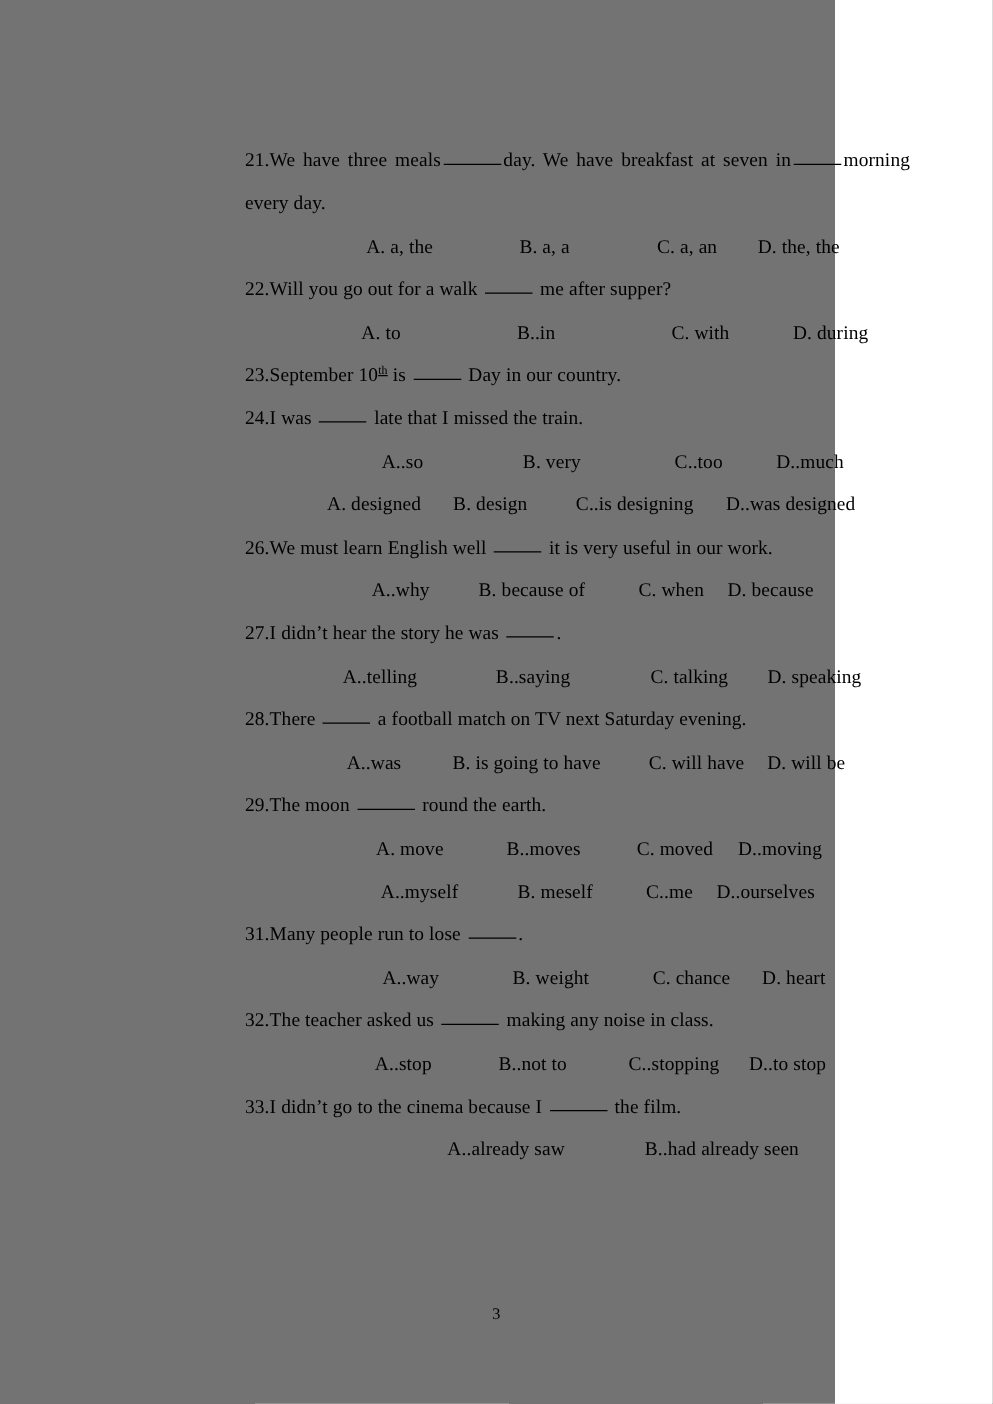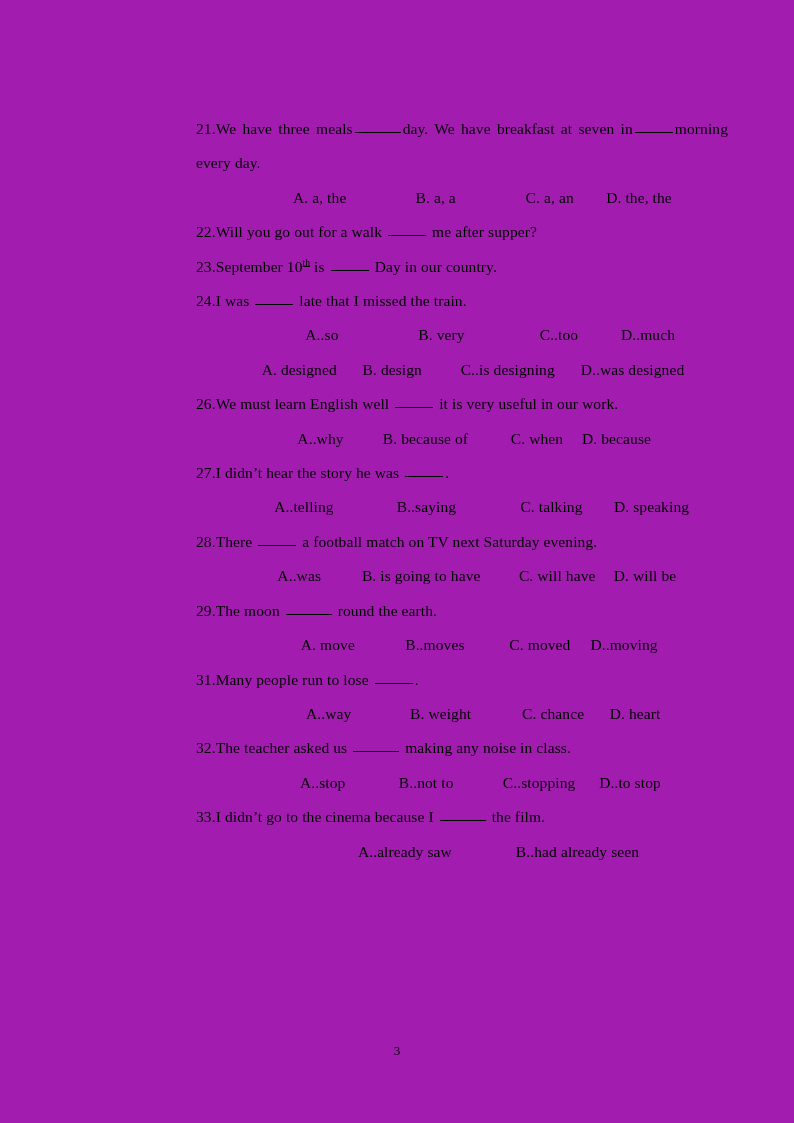--- a/index.html
+++ b/index.html
@@ -11,23 +11,23 @@
     width: 794px;
     height: 1123px;
     position: relative;
     font-family: "Liberation Serif", "DejaVu Serif", serif;
     color: #000000;
     overflow: hidden;
   }
   #page {
     position: absolute;
     left: 0; top: 0;
-    width: 794px;
+    width: 668px;
     height: 1123px;
-    background: #a21caf;
+    background: #737373;
   }
   #content {
     position: absolute;
     left: 196px;
     top: 112px;
     width: 532px;
   }
   .qline {
     font-size: 15.5px;
     line-height: 34.4px;
@@ -81,40 +81,42 @@
 <body>
 
 <div id="page">
   <div id="content">
 
     <div class="qline justify"><span>21.</span><span>We have three meals</span><span class="blank b-lg"></span><span>day. We have breakfast at seven in</span><span class="blank b-md"></span><span>morning</span></div>
     <div class="qline">every day.</div>
     <div class="optline"><span class="opt" style="width:117px"><span>A.</span><span> a, the</span></span><span class="opt" style="width:115px"><span>B.</span><span> a, a</span></span><span class="opt" style="width:113px"><span>C.</span><span> a, an</span></span><span class="opt"><span>D.</span><span> the, the</span></span></div>
 
     <div class="qline"><span>22.</span><span>Will  you go out for a walk</span> <span class="blank b-md"></span> <span>me after supper?</span></div>
+    <div class="optline"><span class="opt" style="width:133px"><span>A.</span><span> to</span></span><span class="opt" style="width:115px"><span>B.</span><span>.in</span></span><span class="opt" style="width:148px"><span>C.</span><span> with</span></span><span class="opt"><span>D.</span><span> during</span></span></div>
 
     <div class="qline"><span>23.</span><span>September 10</span><sup>th</sup><span> is</span> <span class="blank b-md"></span> <span>Day in our country.</span></div>
 
     <div class="qline"><span>24.</span><span>I was</span> <span class="blank b-md"></span> <span>late that I missed the train.</span></div>
     <div class="optline"><span class="opt" style="width:128px"><span>A.</span><span>.so</span></span><span class="opt" style="width:111px"><span>B.</span><span> very</span></span><span class="opt" style="width:124px"><span>C.</span><span>.too</span></span><span class="opt"><span>D.</span><span>.much</span></span></div>
 
     <div class="optline"><span class="opt" style="width:101px"><span>A.</span><span> designed</span></span><span class="opt" style="width:85px"><span>B.</span><span> design</span></span><span class="opt" style="width:146px"><span>C.</span><span>.is designing</span></span><span class="opt"><span>D.</span><span>.was designed</span></span></div>
 
     <div class="qline"><span>26.</span><span>We must learn English well</span> <span class="blank b-md"></span> <span>it is very useful in our work.</span></div>
     <div class="optline"><span class="opt" style="width:77px"><span>A.</span><span>.why</span></span><span class="opt" style="width:133px"><span>B.</span><span> because of</span></span><span class="opt" style="width:90px"><span>C.</span><span> when</span></span><span class="opt"><span>D.</span><span> because</span></span></div>
 
     <div class="qline"><span>27.</span><span>I didn’t hear the story he was</span> <span class="blank b-md"></span><span>.</span></div>
     <div class="optline"><span class="opt" style="width:120px"><span>A.</span><span>.telling</span></span><span class="opt" style="width:125px"><span>B.</span><span>.saying</span></span><span class="opt" style="width:125px"><span>C.</span><span> talking</span></span><span class="opt"><span>D.</span><span> speaking</span></span></div>
 
     <div class="qline"><span>28.</span><span>There</span> <span class="blank b-md"></span> <span>a football match on TV next Saturday evening.</span></div>
     <div class="optline"><span class="opt" style="width:85px"><span>A.</span><span>.was</span></span><span class="opt" style="width:159px"><span>B.</span><span> is going to have</span></span><span class="opt" style="width:113px"><span>C.</span><span> will have</span></span><span class="opt"><span>D.</span><span> will be</span></span></div>
 
     <div class="qline"><span>29.</span><span>The moon</span> <span class="blank b-lg"></span> <span>round the earth.</span></div>
     <div class="optline"><span class="opt" style="width:105px"><span>A.</span><span> move</span></span><span class="opt" style="width:109px"><span>B.</span><span>.moves</span></span><span class="opt" style="width:101px"><span>C.</span><span> moved</span></span><span class="opt"><span>D.</span><span>.moving</span></span></div>
 
+    <div class="optline"><span class="opt" style="width:109px"><span>A.</span><span>.myself</span></span><span class="opt" style="width:108px"><span>B.</span><span> meself</span></span><span class="opt" style="width:75px"><span>C.</span><span>.me</span></span><span class="opt"><span>D.</span><span>.ourselves</span></span></div>
 
     <div class="qline"><span>31.</span><span>Many people run to lose</span> <span class="blank b-md"></span><span>.</span></div>
     <div class="optline"><span class="opt" style="width:112px"><span>A.</span><span>.way</span></span><span class="opt" style="width:112px"><span>B.</span><span> weight</span></span><span class="opt" style="width:113px"><span>C.</span><span> chance</span></span><span class="opt"><span>D.</span><span> heart</span></span></div>
 
     <div class="qline"><span>32.</span><span>The teacher asked us</span> <span class="blank b-lg"></span> <span>making any noise in class.</span></div>
     <div class="optline"><span class="opt" style="width:101px"><span>A.</span><span>.stop</span></span><span class="opt" style="width:106px"><span>B.</span><span>.not to</span></span><span class="opt" style="width:120px"><span>C.</span><span>.stopping</span></span><span class="opt"><span>D.</span><span>.to stop</span></span></div>
 
     <div class="qline"><span>33.</span><span>I didn’t go to the cinema because I</span> <span class="blank b-lg"></span> <span>the film.</span></div>
     <div class="optline"><span class="opt" style="width:222px"><span>A.</span><span>.already saw</span></span><span class="opt"><span>B.</span><span>.had already seen</span></span></div>
 

